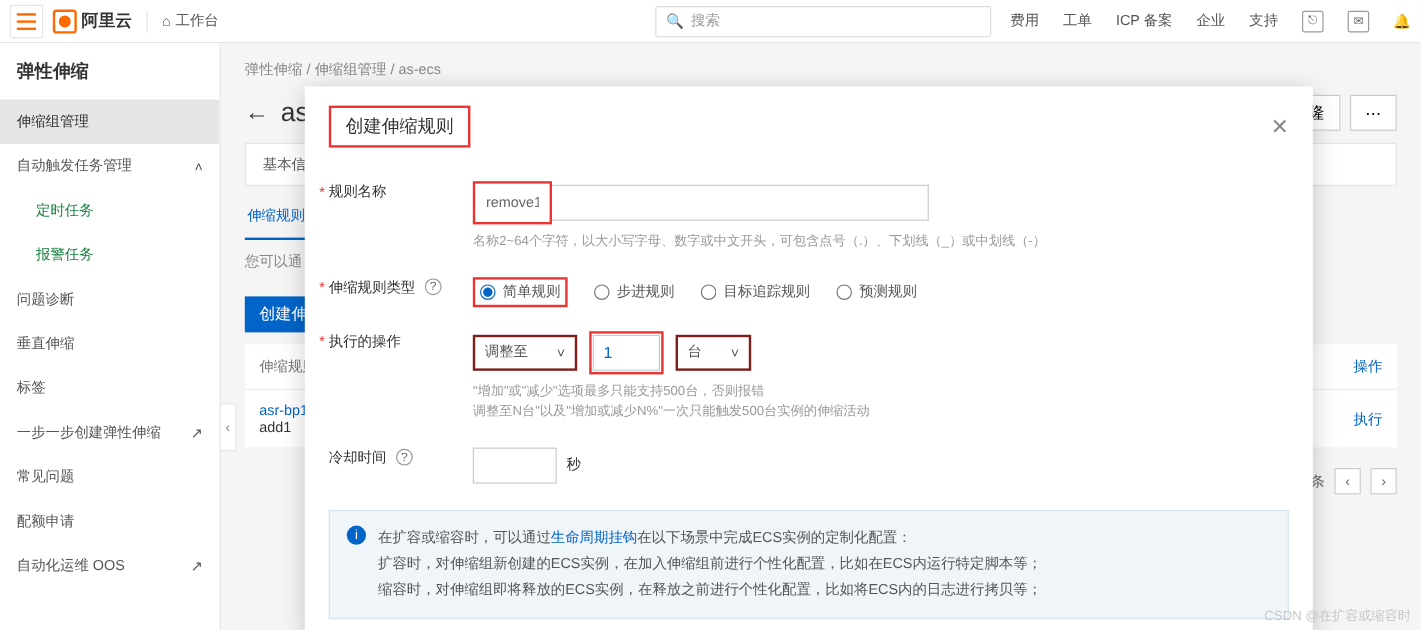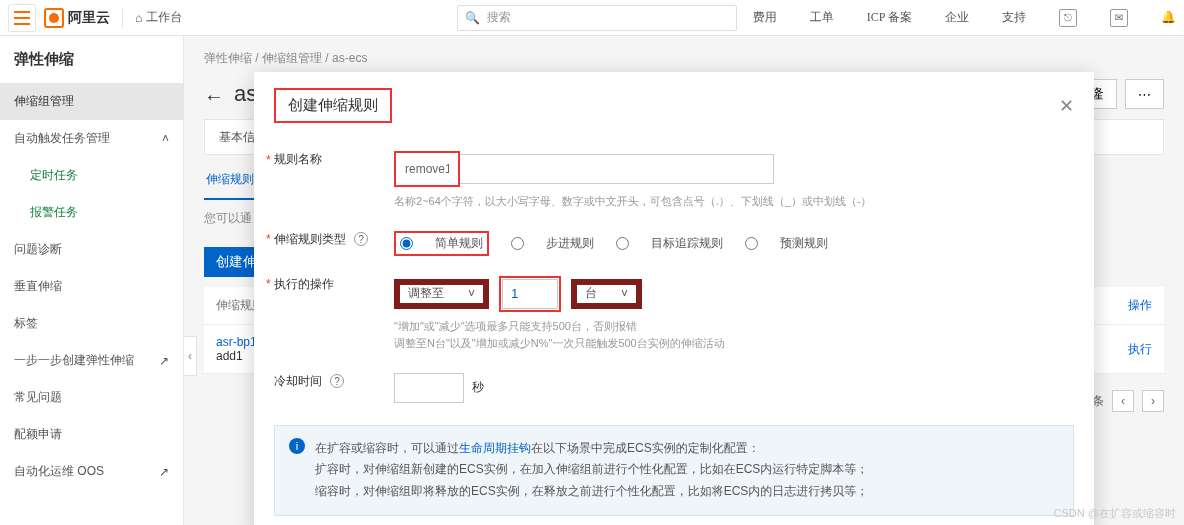--- a/index.html
+++ b/index.html
@@ -9,21 +9,21 @@
 .topbar { height: 36px; background: #fff; border-bottom: 1px solid #e5e5e5; display: flex; align-items: center; padding: 0 8px; }
 .burger { width: 28px; height: 28px; display: flex; flex-direction: column; justify-content: center; gap: 4px; border: 1px solid #e5e5e5; border-radius: 2px; padding: 5px; }
 .burger span { height: 2px; background: #ff6a00; }
 .logo-box { margin-left: 8px; display: flex; align-items: center; gap: 4px; }
 .logo-icon { width: 20px; height: 20px; border: 2px solid #ff6a00; border-radius: 3px; position: relative; }
 .logo-icon::after { content: ""; position: absolute; top: 3px; left: 3px; right: 3px; bottom: 3px; border-radius: 50%; background: #ff6a00; }
 .logo-text { font-size: 14px; font-weight: 600; color: #333; }
 .divider-v { width: 1px; height: 18px; background: #e5e5e5; margin: 0 12px; }
 .workbench { display: flex; align-items: center; gap: 4px; color: #555; }
 .searchwrap { margin-left: auto; display: flex; align-items: center; gap: 6px; width: 280px; height: 26px; border: 1px solid #ddd; border-radius: 2px; padding: 0 8px; color: #999; }
-.nav-right { display: flex; align-items: center; gap: 33px; margin-left: 16px; color: #555; font-family: Liberation Serif, serif; }
+.nav-right { display: flex; align-items: center; gap: 20px; margin-left: 16px; color: #555; }
 .icon-btn { width: 18px; height: 18px; display: inline-flex; align-items: center; justify-content: center; border: 1px solid #999; border-radius: 2px; font-size: 10px; color: #666; }
 
 
 .layout { display: flex; height: 489px; }
 .sidebar { width: 184px; background: #fff; border-right: 1px solid #e5e5e5; padding-top: 14px; position: relative; overflow: auto; }
 .side-title { font-size: 15px; font-weight: 600; padding: 0 14px 14px; }
 .side-item { padding: 10px 14px; color: #555; display: flex; justify-content: space-between; align-items: center; cursor: pointer; }
 .side-item.active { background: #e6e6e6; color: #333; }
 .side-sub { padding: 10px 14px 10px 30px; color: #15803d; cursor: pointer; }
 
@@ -63,24 +63,24 @@
 .form { padding: 6px 20px 16px; }
 .form-row { display: flex; align-items: flex-start; padding: 10px 0; }
 .form-label { width: 120px; color: #333; display: flex; align-items: center; gap: 4px; position: relative; }
 .req { color: #e33; position: absolute; left: -8px; }
 .help-ic { width: 14px; height: 14px; border: 1px solid #999; border-radius: 50%; font-size: 10px; display: inline-flex; align-items: center; justify-content: center; color: #666; margin-left: 4px; }
 .form-ctrl { flex: 1; }
 .text-input { border: 1px solid #ccc; height: 30px; padding: 0 8px; width: 380px; font-size: 12px; color: #666; }
 .input-box-red { display: inline-block; border: 2px solid #e33; padding: 1px; }
 .hint { color: #999; font-size: 11px; margin-top: 6px; line-height: 1.6; }
 .radio-group { display: flex; gap: 22px; align-items: center; }
-.radio { display: flex; align-items: center; gap: 22px; color: #555; }
+.radio { display: flex; align-items: center; gap: 6px; color: #555; }
 .radio input { accent-color: #0064c8; }
 .radio.sel { border: 2px solid #e33; padding: 2px 4px; }
-.select { border: 6px solid #7f1d1d; height: 30px; display: inline-flex; align-items: center; padding: 0 8px; gap: 24px; color: #555; }
+.select { border: 2px solid #7f1d1d; height: 30px; display: inline-flex; align-items: center; padding: 0 8px; gap: 24px; color: #555; }
 .num-input { border: 1px solid #ccc; height: 30px; width: 56px; padding: 0 8px; text-align: left; color: #0064c8; }
 .info-box { background: #f0f5fa; border: 1px solid #d6e4f0; padding: 12px 14px; display: flex; gap: 10px; margin-top: 12px; }
 .info-ic { width: 16px; height: 16px; border-radius: 50%; background: #0064c8; color: #fff; font-size: 11px; display: inline-flex; align-items: center; justify-content: center; flex-shrink: 0; }
 .info-text { color: #555; line-height: 1.8; }
 .info-text a { color: #0064c8; text-decoration: none; }
 
 .watermark { position: absolute; right: 8px; bottom: 4px; color: #c8c8c8; font-size: 11px; }
 </style>
 </head>
 <body>

